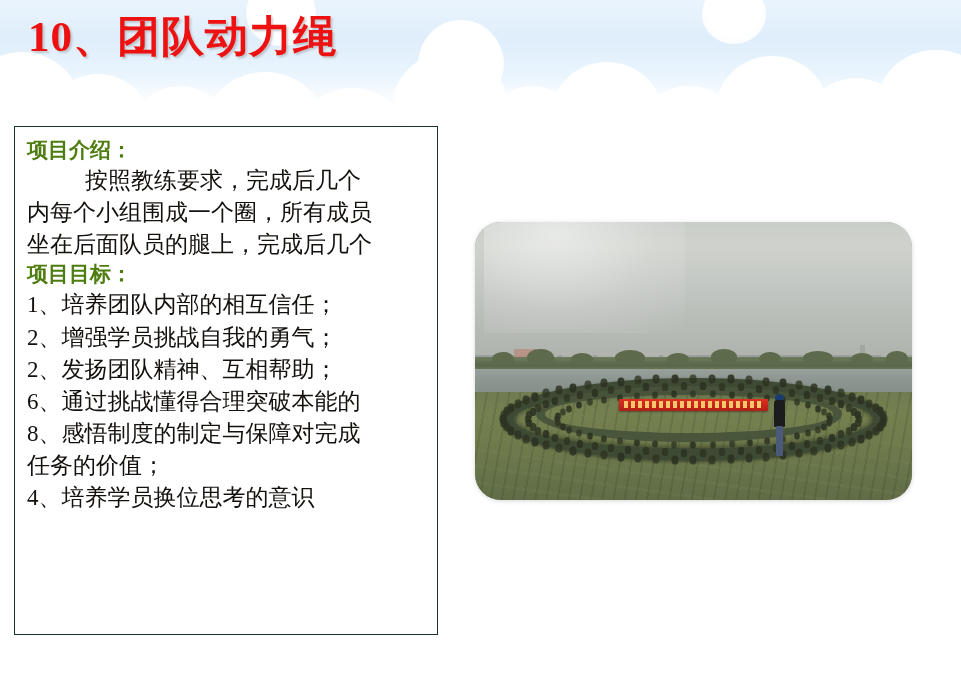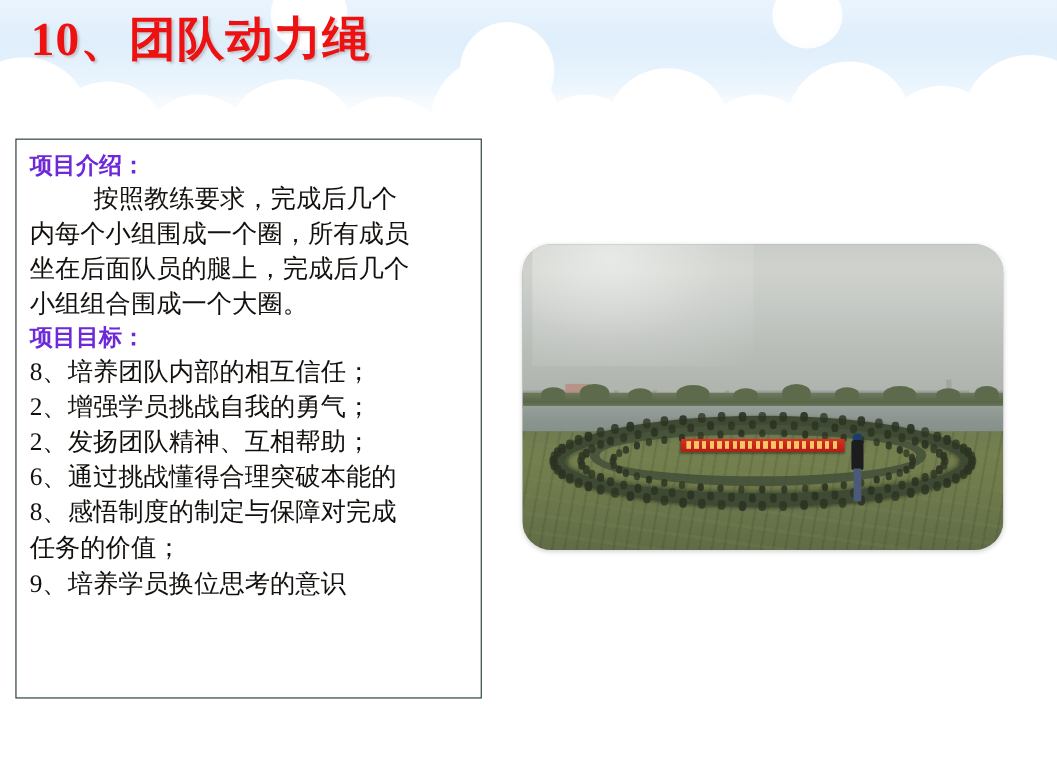--- a/index.html
+++ b/index.html
@@ -79,21 +79,21 @@
     box-sizing: border-box;
     border: 1.6px solid #1b3330;
     background: transparent;
     z-index: 4;
     padding: 10px 6px 6px 12px;
   }
   .section-heading {
     font-family: "Liberation Serif", "DejaVu Serif", serif;
     font-size: 21px;
     font-weight: bold;
-    color: #6d28d9;
+    color: #4d7c0f;
     line-height: 1.28;
     margin: 0 0 1px 0;
   }
   .body-line {
     font-family: "Liberation Serif", "DejaVu Serif", serif;
     font-size: 23px;
     font-weight: normal;
     color: #13100d;
     line-height: 1.40;
     margin: 0;
@@ -275,32 +275,31 @@
   <span id="slide-title">10、团队动力绳</span>
 </div>
 
 <div id="info-box">
 
   <p class="section-heading">项目介绍：</p>
   <div id="intro-body">
     <p class="body-line indent-line">按照教练要求，完成后几个</p>
     <p class="body-line">内每个小组围成一个圈，所有成员</p>
     <p class="body-line">坐在后面队员的腿上，完成后几个</p>
-    <p class="body-line">小组组合围成一个大圈。</p>
   </div>
 
   <p class="section-heading" id="goals-heading">项目目标：</p>
   <div id="goals-body">
-    <p class="body-line">8、培养团队内部的相互信任；</p>
+    <p class="body-line">1、培养团队内部的相互信任；</p>
     <p class="body-line">2、增强学员挑战自我的勇气；</p>
     <p class="body-line">2、发扬团队精神、互相帮助；</p>
     <p class="body-line">6、通过挑战懂得合理突破本能的</p>
     <p class="body-line">8、感悟制度的制定与保障对完成</p>
     <p class="body-line">任务的价值；</p>
-    <p class="body-line">9、培养学员换位思考的意识</p>
+    <p class="body-line">4、培养学员换位思考的意识</p>
   </div>
 
 </div>
 
 <div id="photo-frame">
   <div id="photo-sky"></div>
   <div id="photo-sky-glow"></div>
 
   <div id="photo-skyline">
     <div class="bldg" style="left:9%;  width:5%;  height:70%; background:#b98d81;"></div>

